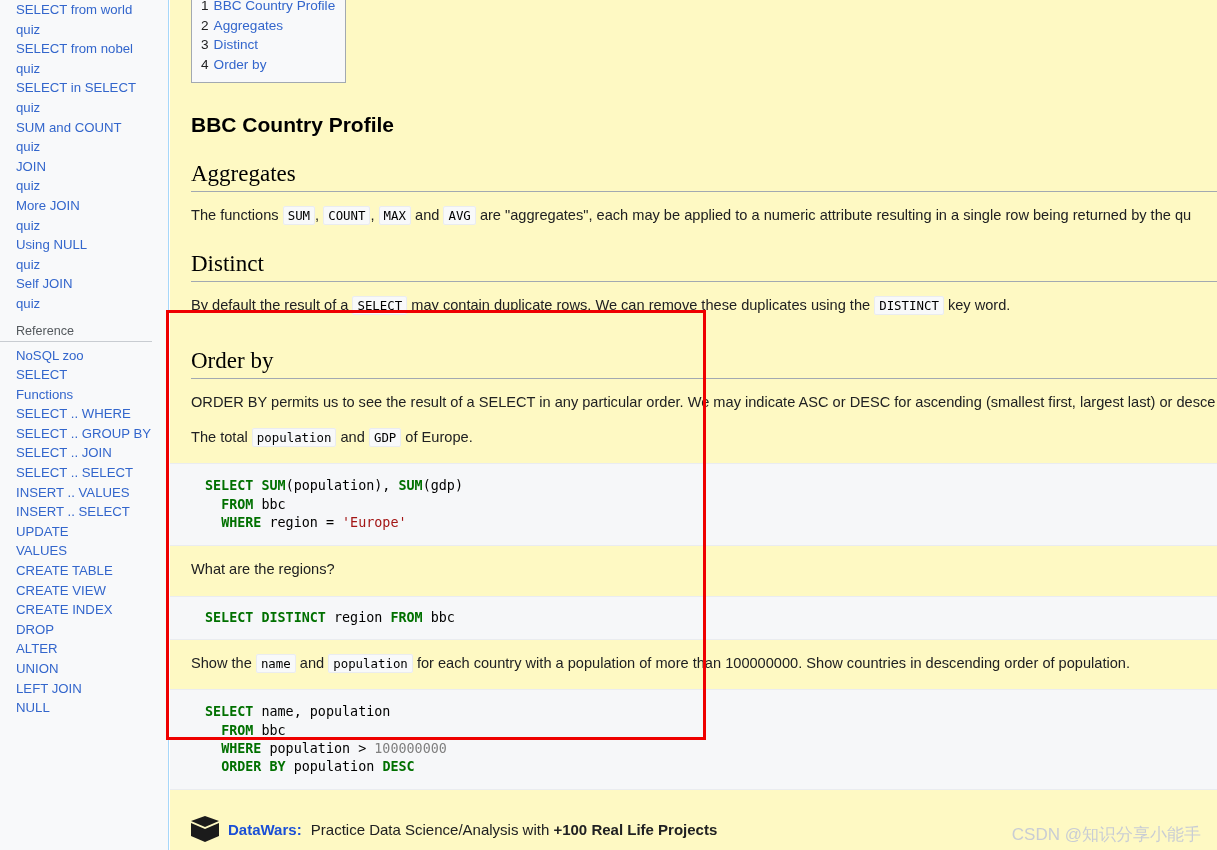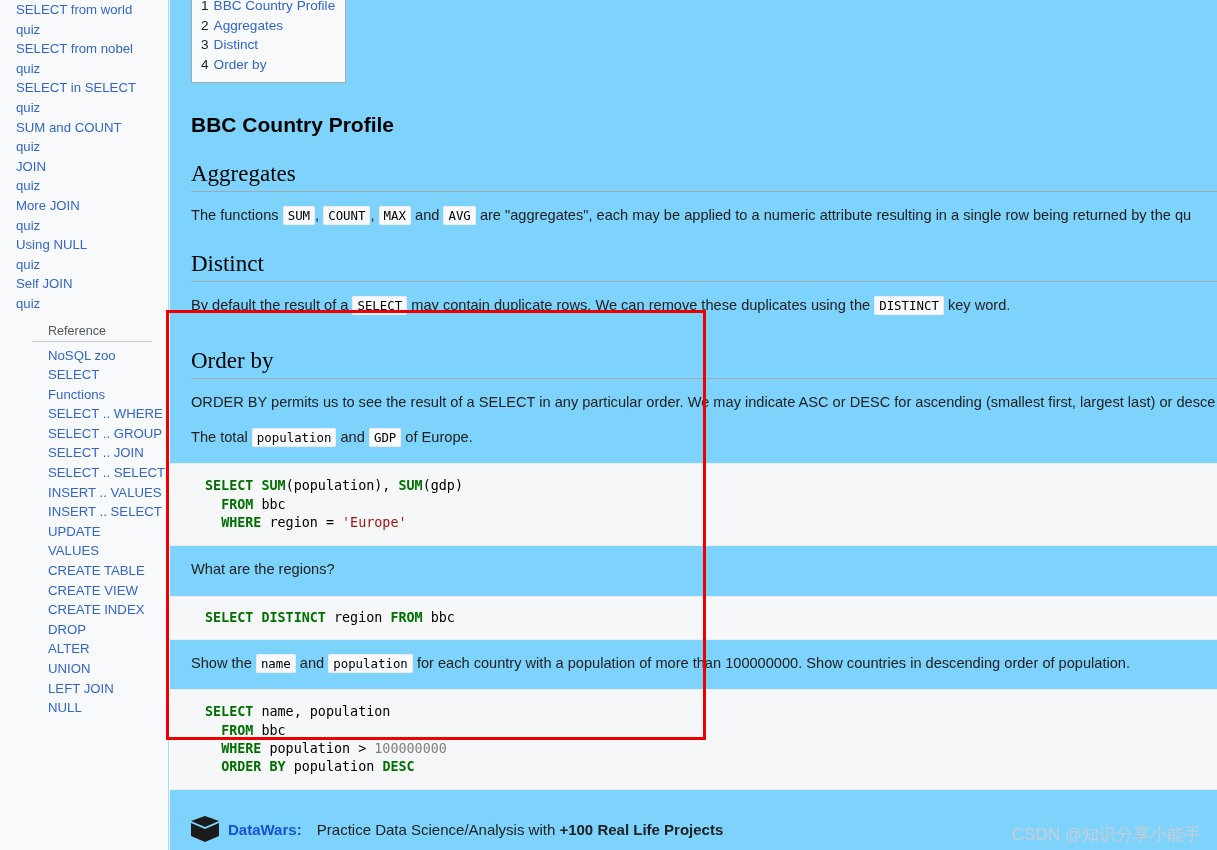--- a/index.html
+++ b/index.html
@@ -50,30 +50,30 @@
   .portal-heading {
     font-size: 12.6px;
     color: #54595d;
     font-weight: normal;
     margin: 0;
     padding: 0 0 3px 16px;
     border-bottom: 1px solid #c8ccd1;
     margin-right: 16px;
     margin-left: 0;
   }
-  .portal-block { margin-top: 10px; margin-left: 32px; }
+  .portal-block { margin-top: 10px; }
   .portal-block .nav-list { padding-top: 4px; }
 
   
   #content {
     position: absolute;
     left: 170px; top: 0;
     width: 1047px;
     height: 850px;
-    background: #7dd3fc;
+    background: #fef9c3;
     overflow: hidden;
   }
   .content-inner {
     position: relative;
     padding: 0 0 0 21px;
     width: 1420px;  
   }
 
   
   .toc {
@@ -163,21 +163,21 @@
 
   
   .datawars {
     display: flex;
     align-items: center;
     margin-top: 26px;
     font-size: 15px;
     color: #202122;
   }
   .dw-logo { width: 28px; height: 26px; margin-right: 9px; flex: 0 0 auto; }
-  .dw-brand { color: #1a4fd6; font-weight: bold; margin-right: 11px; }
+  .dw-brand { color: #1a4fd6; font-weight: bold; margin-right: 5px; }
   .dw-strong { font-weight: bold; }
   .dw-text { white-space: nowrap; }
 
   
   #watermark {
     position: absolute;
     right: 16px; bottom: 4px;
     font-size: 17px;
     color: #c9cdd4;
     font-family: "Liberation Sans", sans-serif;

